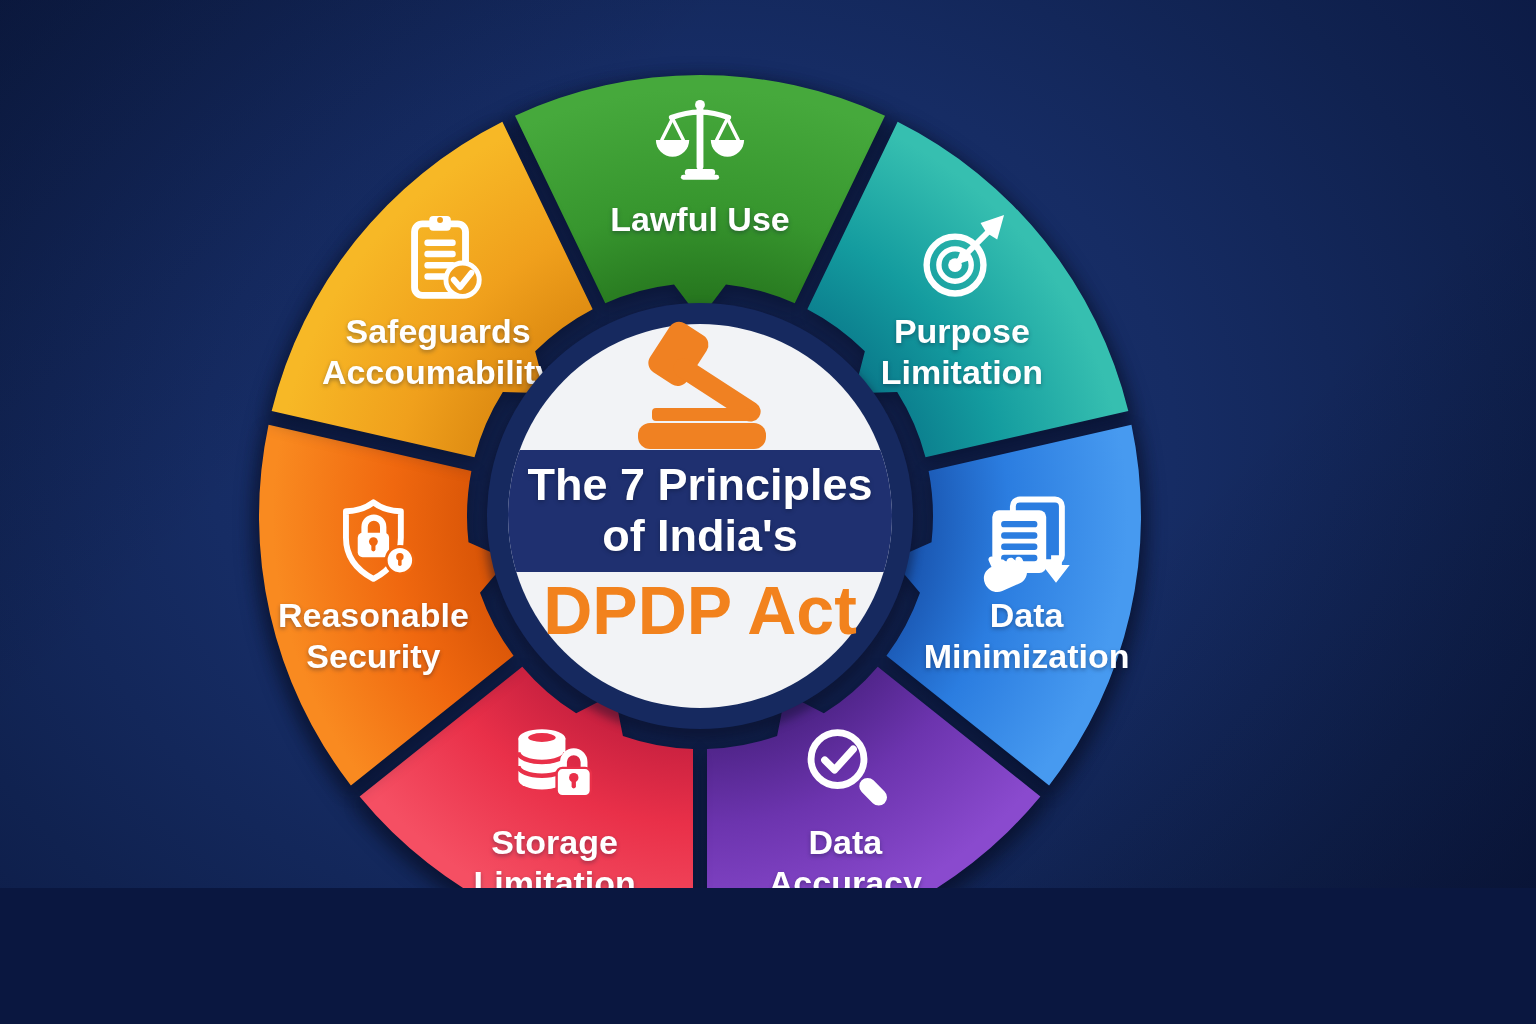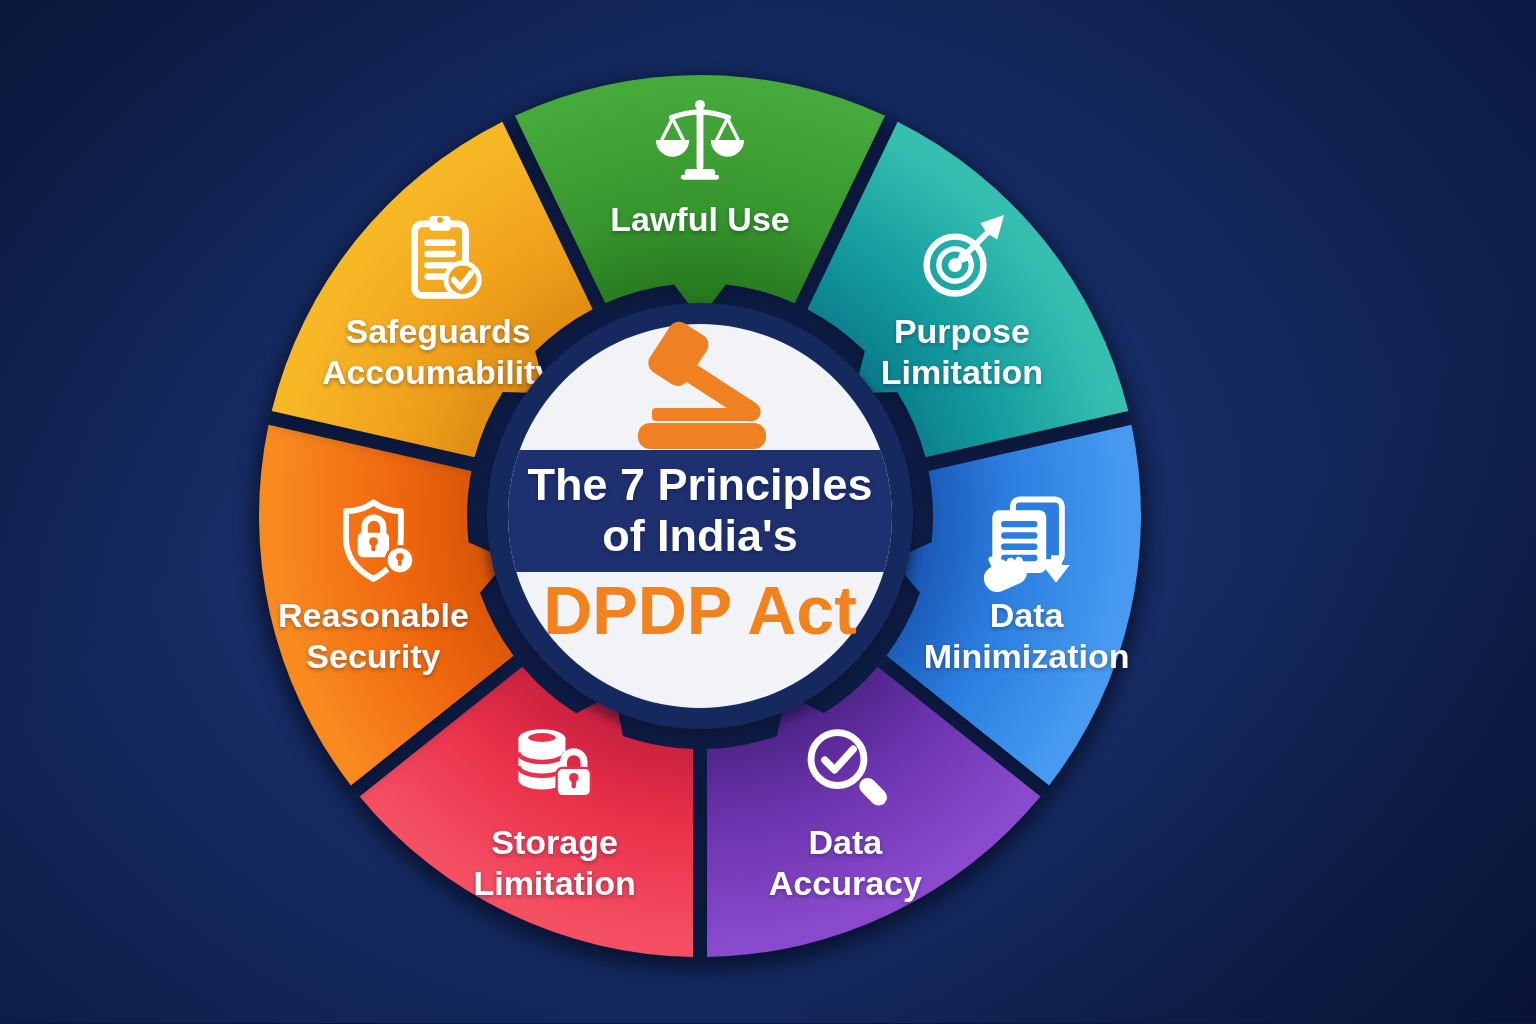--- a/index.html
+++ b/index.html
@@ -1,18 +1,18 @@
 <!DOCTYPE html>
 <html><head>
 <meta charset="utf-8">
 <style>
   html,body{margin:0;padding:0;background:#0a1740;}
   .stage{
     position:relative;
-    width:1536px;height:1023px;
+    width:1536px;height:888px;
     overflow:hidden;
     background:
       radial-gradient(1150px 920px at 45% 50%, #1d3573 0%, #162c64 42%, #102250 70%, #0a1740 100%);
     font-family:"Liberation Sans", sans-serif;
   }
   .stage::after{
     content:"";position:absolute;inset:0;
     background:linear-gradient(135deg, rgba(4,10,32,.35) 0%, rgba(4,10,32,0) 30%, rgba(4,10,32,0) 70%, rgba(4,10,32,.4) 100%);
     pointer-events:none;
   }

